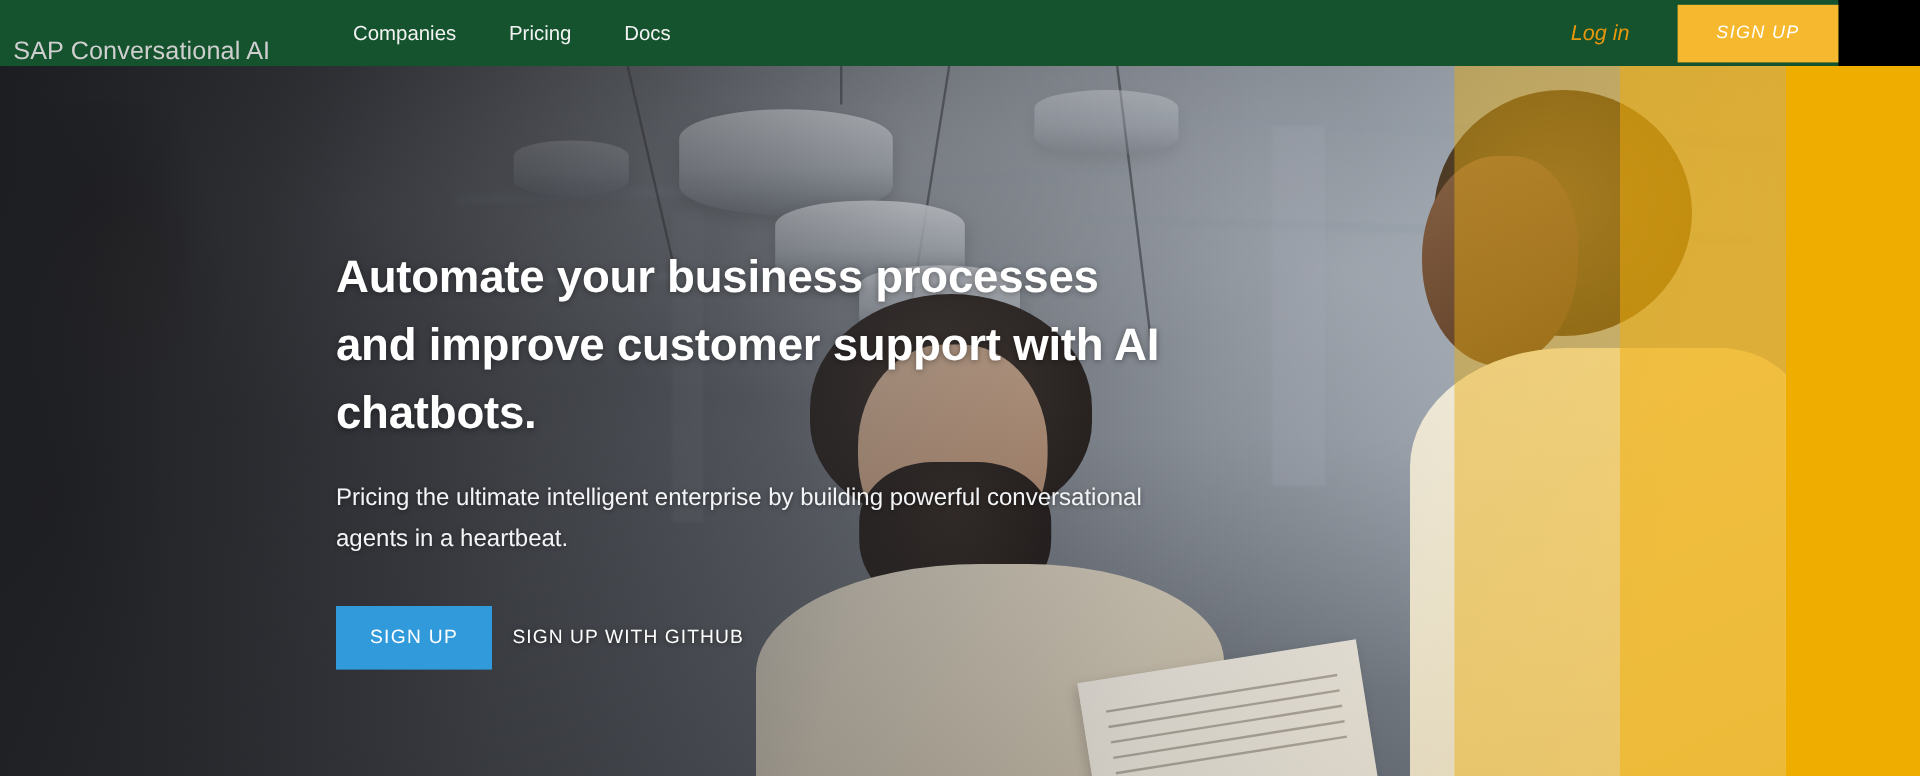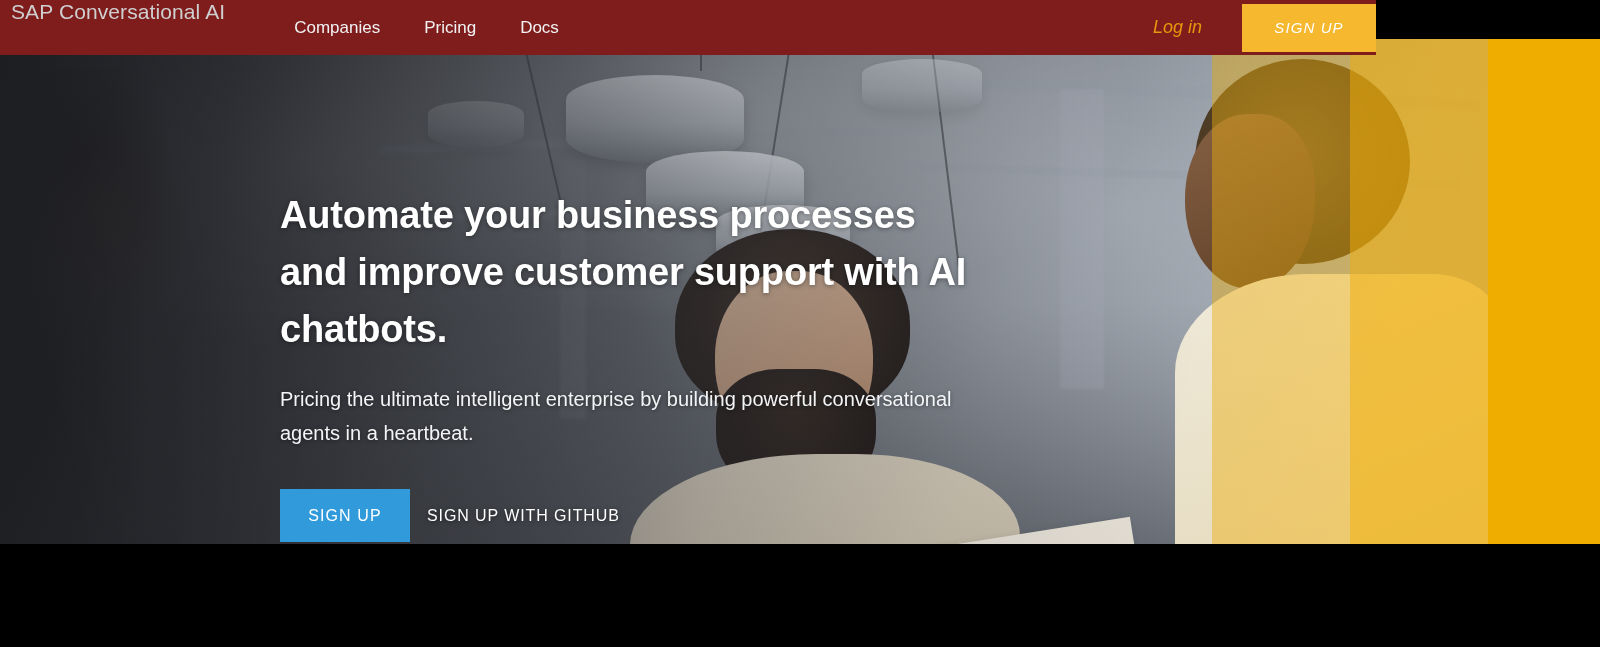--- a/index.html
+++ b/index.html
@@ -6,23 +6,23 @@
   html, body {
     width:1600px; height:647px;
     overflow:hidden;
     background:#000;
     font-family:"Liberation Sans", sans-serif;
   }
 
   
   #navbar{
     position:absolute; top:0; left:0;
-    width:1376px; height:55px;
-    background:#7f1d1d;
-    display:flex; align-items:flex-start;
+    width:1532px; height:55px;
+    background:#14532d;
+    display:flex; align-items:flex-end;
     z-index:60;
   }
   #brand{
     margin-left:11px;
     font-size:21px;
     font-weight:300;
     letter-spacing:.1px;
     color:#cfcfcf;
     white-space:nowrap;
     font-family:"Liberation Sans", sans-serif;
@@ -62,22 +62,22 @@
     letter-spacing:1.1px;
     font-weight:400;
     width:134px; height:48px;
     display:flex; align-items:center; justify-content:center;
     cursor:pointer;
     white-space:nowrap;
   }
 
   
   #hero{
-    position:absolute; top:39px; left:0;
-    width:1600px; height:505px;
+    position:absolute; top:55px; left:0;
+    width:1600px; height:592px;
     overflow:hidden;
     background:#1d4ed8;
   }
 
   
   #bg-photo{
     position:absolute; inset:0;
     background:
       
       radial-gradient(760px 520px at 1120px 170px, rgba(215,222,230,.42), rgba(215,222,230,0) 68%),

